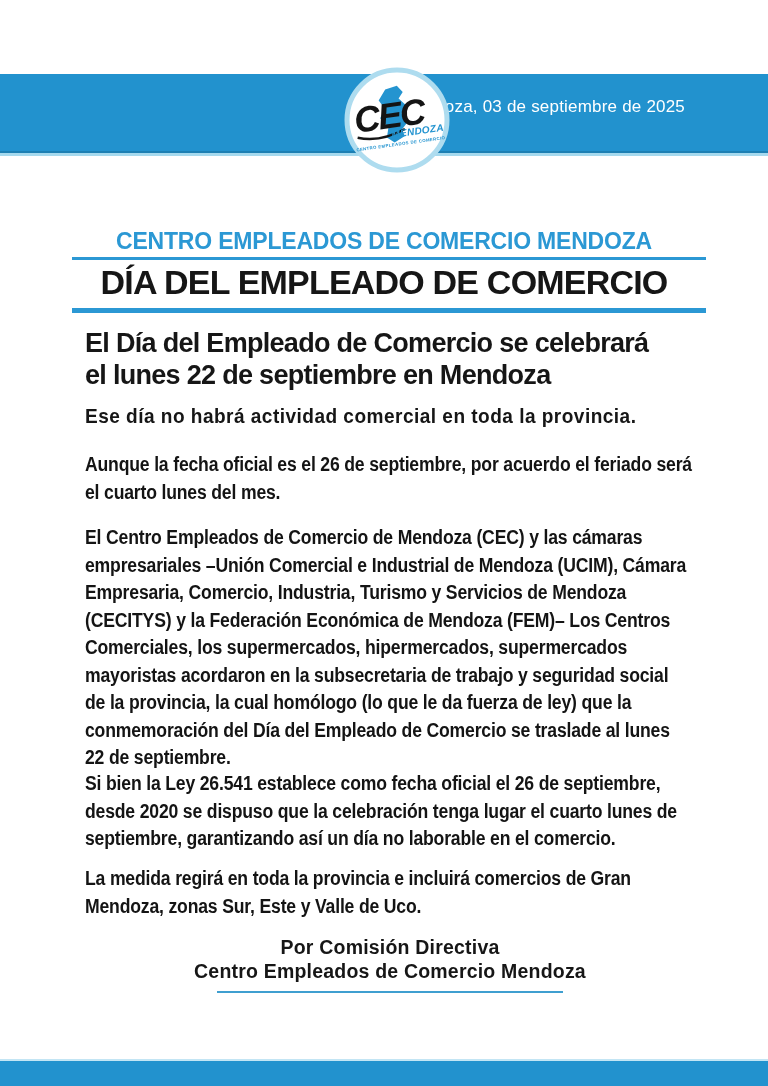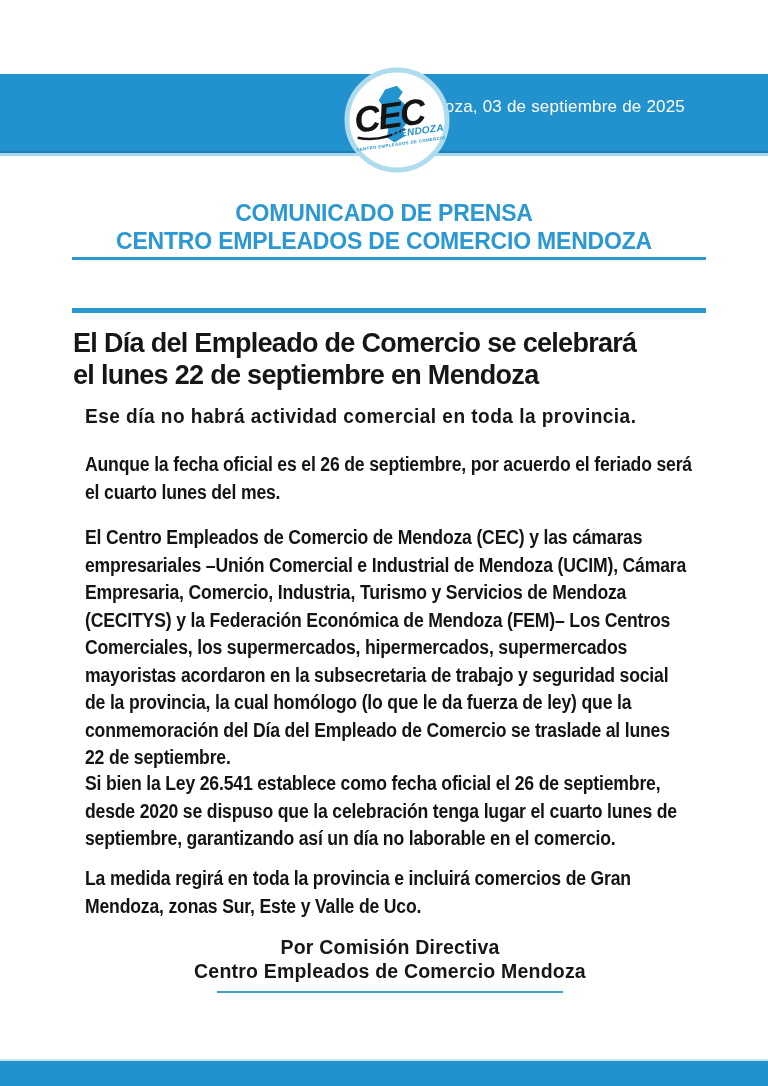--- a/index.html
+++ b/index.html
@@ -54,21 +54,21 @@
   .rule-thin{top:257px;height:3px;}
   .rule-thick{top:308px;height:5px;}
   .main-title{
     position:absolute;top:263px;left:0;width:768px;
     text-align:center;
     color:var(--ink);
     font-size:34px;font-weight:800;letter-spacing:-.8px;
   }
   
   .headline{
-    position:absolute;top:328px;left:73px;width:665px;
+    position:absolute;top:328px;left:85px;width:665px;
     color:var(--ink);
     font-size:27px;font-weight:800;letter-spacing:-.7px;
     line-height:31.5px;
     white-space:pre-line;
   }
   .subheadline{
     position:absolute;top:404px;left:85px;width:645px;
     transform:scaleX(.93);transform-origin:0 0;
     color:var(--ink);
     font-size:20.5px;font-weight:700;letter-spacing:.5px;
@@ -133,23 +133,23 @@
       <g transform="rotate(-8 54 50)">
         <path fill="#2494d0" d="M46 22 L58 20 L63 27 L58 33 L64 40 L59 48 L65 56 L57 64 L59 71 L48 76 L41 70 L44 60 L37 50 L43 41 L38 32 Z"></path>
         <path d="M12 66 Q34 74 60 64" stroke="#151515" stroke-width="2.5" fill="none"></path>
         <text x="11" y="61" font-size="36" font-weight="bold" font-style="italic" letter-spacing="-2" fill="#141414">CEC</text>
         <text x="46" y="71" font-size="10" font-weight="bold" font-style="italic" fill="#2494d0" letter-spacing="0.3">MENDOZA</text>
         <text x="54" y="79.5" font-size="4.3" font-weight="bold" fill="#2494d0" text-anchor="middle" letter-spacing="0.4">CENTRO EMPLEADOS DE COMERCIO</text>
       </g>
     </svg>
   </div>
 
-  <div class="kicker kicker-1">COMUNICADO DE PRENSA</div>
   <div class="kicker kicker-2">CENTRO EMPLEADOS DE COMERCIO MENDOZA</div>
   <hr class="rule rule-thin">
+  <h1 class="main-title">DÍA DEL EMPLEADO DE COMERCIO</h1>
   <hr class="rule rule-thick">
 
   <h2 class="headline">El Día del Empleado de Comercio se celebrará
 el lunes 22 de septiembre en Mendoza</h2>
   <div class="subheadline">Ese día no habrá actividad comercial en toda la provincia.</div>
   <p class="body-par par-1">Aunque la fecha oficial es el 26 de septiembre, por acuerdo  el feriado será el cuarto lunes del mes.</p>
   <p class="body-par par-2">El Centro Empleados de Comercio de Mendoza (CEC) y las cámaras empresariales –Unión Comercial e Industrial de Mendoza (UCIM), Cámara Empresaria, Comercio, Industria, Turismo y Servicios de Mendoza (CECITYS) y la Federación Económica de Mendoza (FEM)– Los Centros Comerciales, los supermercados, hipermercados, supermercados mayoristas acordaron en la subsecretaria de trabajo y seguridad social de la provincia, la cual homólogo (lo que le da fuerza de ley) que la conmemoración del Día del Empleado de Comercio se traslade al lunes 22 de septiembre.</p>
   <p class="body-par par-3">Si bien la Ley 26.541 establece como fecha oficial el 26 de septiembre, desde 2020 se dispuso que la celebración tenga lugar el cuarto lunes de septiembre, garantizando así un día no laborable en el comercio.</p>
   <p class="body-par par-4">La medida regirá en toda la provincia e incluirá comercios de Gran Mendoza, zonas Sur, Este y Valle de Uco.</p>
 

